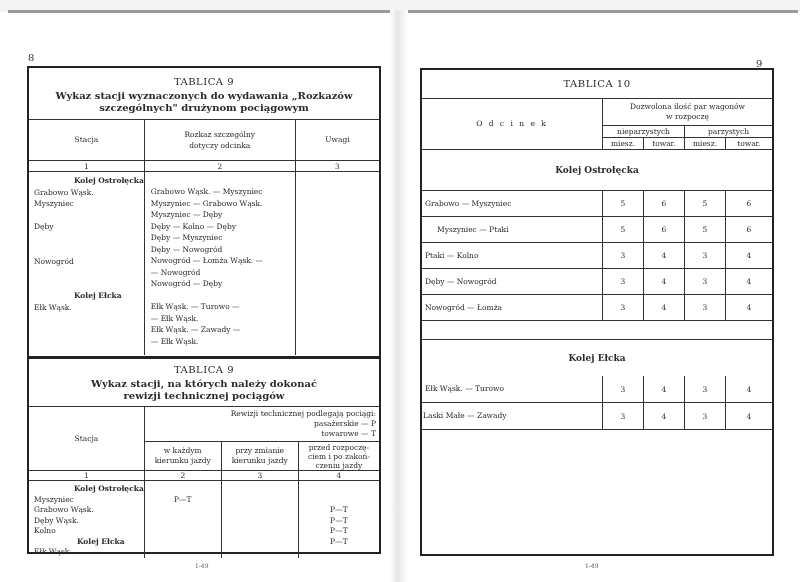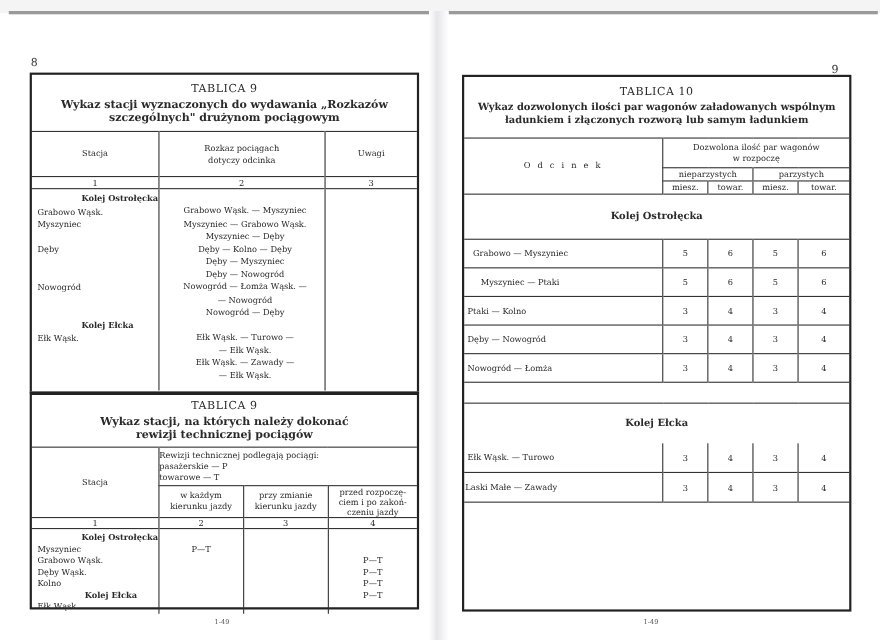--- a/index.html
+++ b/index.html
@@ -42,21 +42,21 @@
   <div class="title">TABLICA 9</div>
   <div class="subtitle">
     <span class="line">Wykaz stacji wyznaczonych do wydawania „Rozkazów</span>
     <span class="line">szczególnych" drużynom pociągowym</span>
   </div>
   <table style="margin-top:5px;">
     <tbody>
         <tr class="bt">
       <td class="vr cell-text center" style="width:100px; height:40px;">Stacja</td>
       <td class="vr cell-text center" style="width:150px;">
-        <span class="line">Rozkaz pociągach</span>
+        <span class="line">Rozkaz szczególny</span>
         <span class="line">dotyczy odcinka</span>
       </td>
       <td class="cell-text center">Uwagi</td>
     </tr>
     <tr class="bt bb">
       <td class="vr num" style="height:10px;">1</td>
       <td class="vr num">2</td>
       <td class="num">3</td>
     </tr>
     <tr>
@@ -67,21 +67,21 @@
         <span class="line" style="height:11.5px;"></span>
         <span class="line">Dęby</span>
         <span class="line" style="height:11.5px;"></span>
         <span class="line" style="height:11.5px;"></span>
         <span class="line">Nowogród</span>
         <span class="line" style="height:11.5px;"></span>
         <span class="line" style="height:11.5px;"></span>
         <span class="line bold">Kolej Ełcka</span>
         <span class="line">Ełk Wąsk.</span>
       </td>
-      <td class="vr cell-text" style="vertical-align:top; padding:14px 0 0 6px;text-align:center;">
+      <td class="vr cell-text" style="vertical-align:top; padding:14px 0 0 6px;">
         <span class="line">Grabowo Wąsk. — Myszyniec</span>
         <span class="line">Myszyniec — Grabowo Wąsk.</span>
         <span class="line">Myszyniec — Dęby</span>
         <span class="line">Dęby — Kolno — Dęby</span>
         <span class="line">Dęby — Myszyniec</span>
         <span class="line">Dęby — Nowogród</span>
         <span class="line">Nowogród — Łomża Wąsk. —</span>
         <span class="line">— Nowogród</span>
         <span class="line">Nowogród — Dęby</span>
         <span class="line" style="height:11.5px;"></span>
@@ -99,21 +99,21 @@
 <div class="box" style="left:27px; top:356px; width:354px; height:198px; border-top:3px solid #222;">
   <div class="title" style="margin-top:5px;">TABLICA 9</div>
   <div class="subtitle">
     <span class="line">Wykaz stacji, na których należy dokonać</span>
     <span class="line">rewizji technicznej pociągów</span>
   </div>
   <table style="margin-top:4px;">
     <tbody>
         <tr class="bt">
       <td rowspan="2" class="vr cell-text center" style="width:100px;">Stacja</td>
-      <td colspan="3" class="small" style="padding:2px 3px 2px 0; line-height:10px;">
+      <td colspan="3" class="small" style="text-align:right; padding:2px 3px 2px 0; line-height:10px;">
         <span class="line">Rewizji technicznej podlegają pociągi:</span>
         <span class="line">pasażerskie — P</span>
         <span class="line">towarowe — T</span>
       </td>
     </tr>
     <tr class="bt">
       <td class="vr small center" style="width:76px; height:28px; line-height:10px;">
         <span class="line">w każdym</span>
         <span class="line">kierunku jazdy</span>
       </td>
@@ -156,24 +156,20 @@
     </tr>
   </tbody>
     </table>
 </div>
 <div class="footer" style="left:195px; top:562px;">1-49</div>
 
 <div class="pagenum" style="left:756px; top:58px;">9</div>
 
 <div class="box" style="left:420px; top:68px; width:354px; height:488px;">
   <div class="title" style="margin-top:8px;">TABLICA 10</div>
-  <div class="subtitle" style="font-size:9px;">
-    <span class="line">Wykaz dozwolonych ilości par wagonów załadowanych wspólnym</span>
-    <span class="line">ładunkiem i złączonych rozworą lub samym ładunkiem</span>
-  </div>
   <table style="margin-top:9px;">
     <tbody>
         <tr class="bt">
       <td rowspan="3" class="vr cell-text center" style="width:180px; letter-spacing:2px;">O d c i n e k</td>
       <td colspan="4" class="small center" style="line-height:10px; padding:3px 0;">
         <span class="line">Dozwolona ilość par wagonów</span>
         <span class="line">w rozpoczę</span>
       </td>
     </tr>
     <tr class="bt">
@@ -183,21 +179,21 @@
     <tr class="bt">
       <td class="vr small center" style="width:40px; height:11px;">miesz.</td>
       <td class="vr small center" style="width:40px;">towar.</td>
       <td class="vr small center" style="width:40px;">miesz.</td>
       <td class="small center">towar.</td>
     </tr>
     <tr class="bt bb">
       <td colspan="5" class="center bold" style="height:40px; font-size:9px;">Kolej Ostrołęcka</td>
     </tr>
     <tr class="bb">
-      <td class="vr cell-text" style="height:25px; padding-left:8px;">Grabowo — Myszyniec</td>
+      <td class="vr cell-text" style="height:25px; padding-left:3px;">Grabowo — Myszyniec</td>
       <td class="vr num">5</td>
       <td class="vr num">6</td>
       <td class="vr num">5</td>
       <td class="num">6</td>
     </tr>
     <tr class="bb">
       <td class="vr cell-text" style="height:25px; padding-left:15px;">Myszyniec — Ptaki</td>
       <td class="vr num">5</td>
       <td class="vr num">6</td>
       <td class="vr num">5</td>

